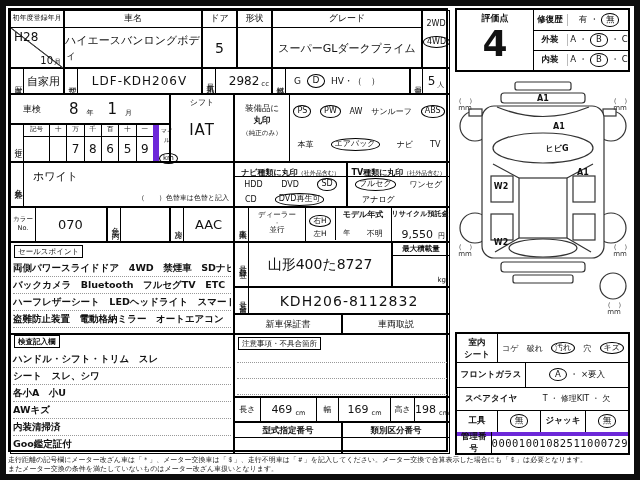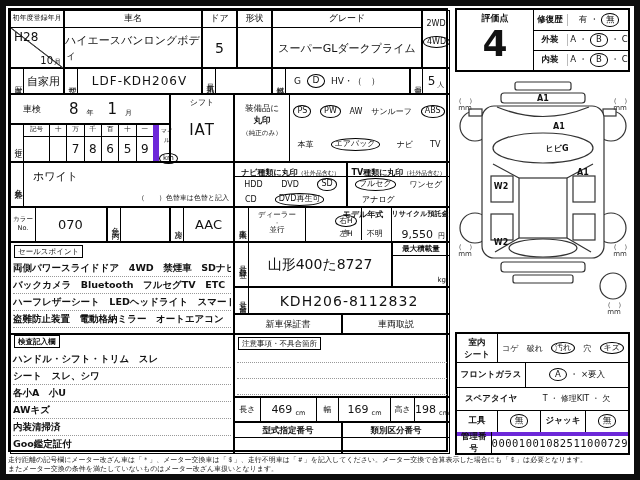--- a/index.html
+++ b/index.html
@@ -60,20 +60,24 @@
     <div class="cell" style="left:0;top:58px;width:54px;height:26px;">
       <div class="vlab" style="left:0;top:0;width:13px;height:24px;">車歴</div>
       <div class="cen" style="margin-left:13px;height:24px;font-size:11px;">自家用</div>
     </div>
     <div class="cell" style="left:54px;top:58px;width:138px;height:26px;">
       <div class="vlab" style="left:0;top:0;width:13px;height:24px;">型式</div>
       <div class="cen" style="margin-left:13px;height:24px;font-size:12px;letter-spacing:1px;">LDF-KDH206V</div>
     </div>
     <div class="cell" style="left:192px;top:58px;width:70px;height:26px;">
       <div class="vlab" style="left:0;top:0;width:13px;height:24px;letter-spacing:-2px;">排気量</div>
+      <div style="margin-left:13px;height:24px;display:flex;align-items:center;justify-content:flex-end;padding-right:2px;">
+        <span style="font-size:12px;">2982</span>
+        <span style="font-size:7px;margin-left:2px;margin-top:6px;">cc</span>
+      </div>
     </div>
     <div class="cell" style="left:262px;top:58px;width:138px;height:26px;">
       <div class="vlab" style="left:0;top:0;width:13px;height:24px;">燃料</div>
       <div style="margin-left:13px;height:24px;display:flex;align-items:center;gap:6px;padding-left:8px;font-size:9px;">
         <span>G</span>
         <span class="circ">D</span>
         <span>HV・（　）</span>
       </div>
     </div>
     <div class="cell" style="left:400px;top:58px;width:40px;height:26px;">
@@ -194,21 +198,21 @@
       <div class="cen" style="margin-left:13px;height:33px;font-size:13px;">AAC</div>
     </div>
 
     <div class="cell" style="left:224px;top:197px;width:216px;height:35px;">
       <div class="vlab" style="left:0;top:0;width:14px;height:33px;">輸入車</div>
       <div style="position:absolute;left:14px;top:0;width:56px;height:33px;border-right:1px solid #000;text-align:center;">
         <div style="font-size:7.5px;margin-top:2px;">ディーラー</div>
         <div style="font-size:6px;line-height:5px;">・</div>
         <div style="font-size:7.5px;">並行</div>
       </div>
-      <div style="position:absolute;left:70px;top:0;width:30px;height:32px;border-right:1px solid #000;text-align:center;padding-left:26px;">
+      <div style="position:absolute;left:70px;top:0;width:30px;height:32px;border-right:1px solid #000;text-align:center;">
         <div style="font-size:7.5px;margin-top:2px;" class="circ">右H</div>
         <div style="font-size:7.5px;margin-top:2px;">左H</div>
       </div>
       <div style="position:absolute;left:100px;top:0;width:56px;height:33px;border-right:1px solid #000;">
         <div style="font-size:8px;text-align:center;font-weight:bold;margin-top:1px;">モデル年式</div>
         <div style="display:flex;justify-content:space-around;margin-top:8px;">
           <span style="font-size:7px;">年</span>
           <span style="font-size:8px;">不明</span>
         </div>
       </div>

